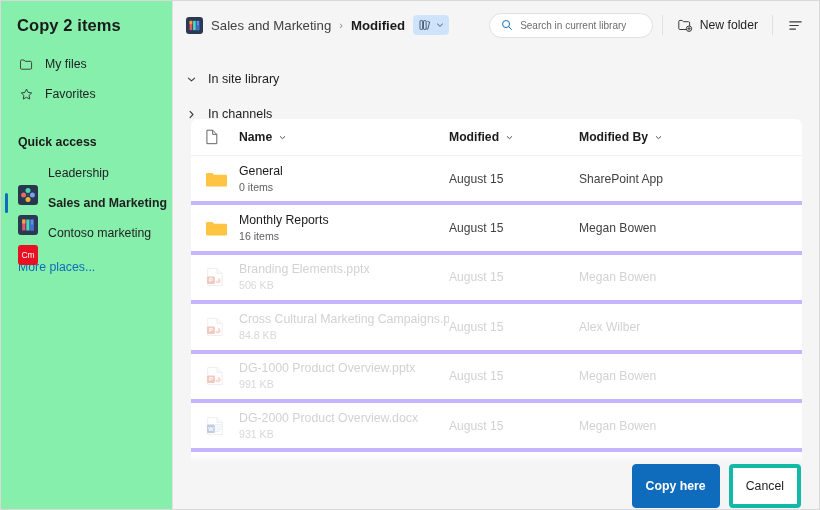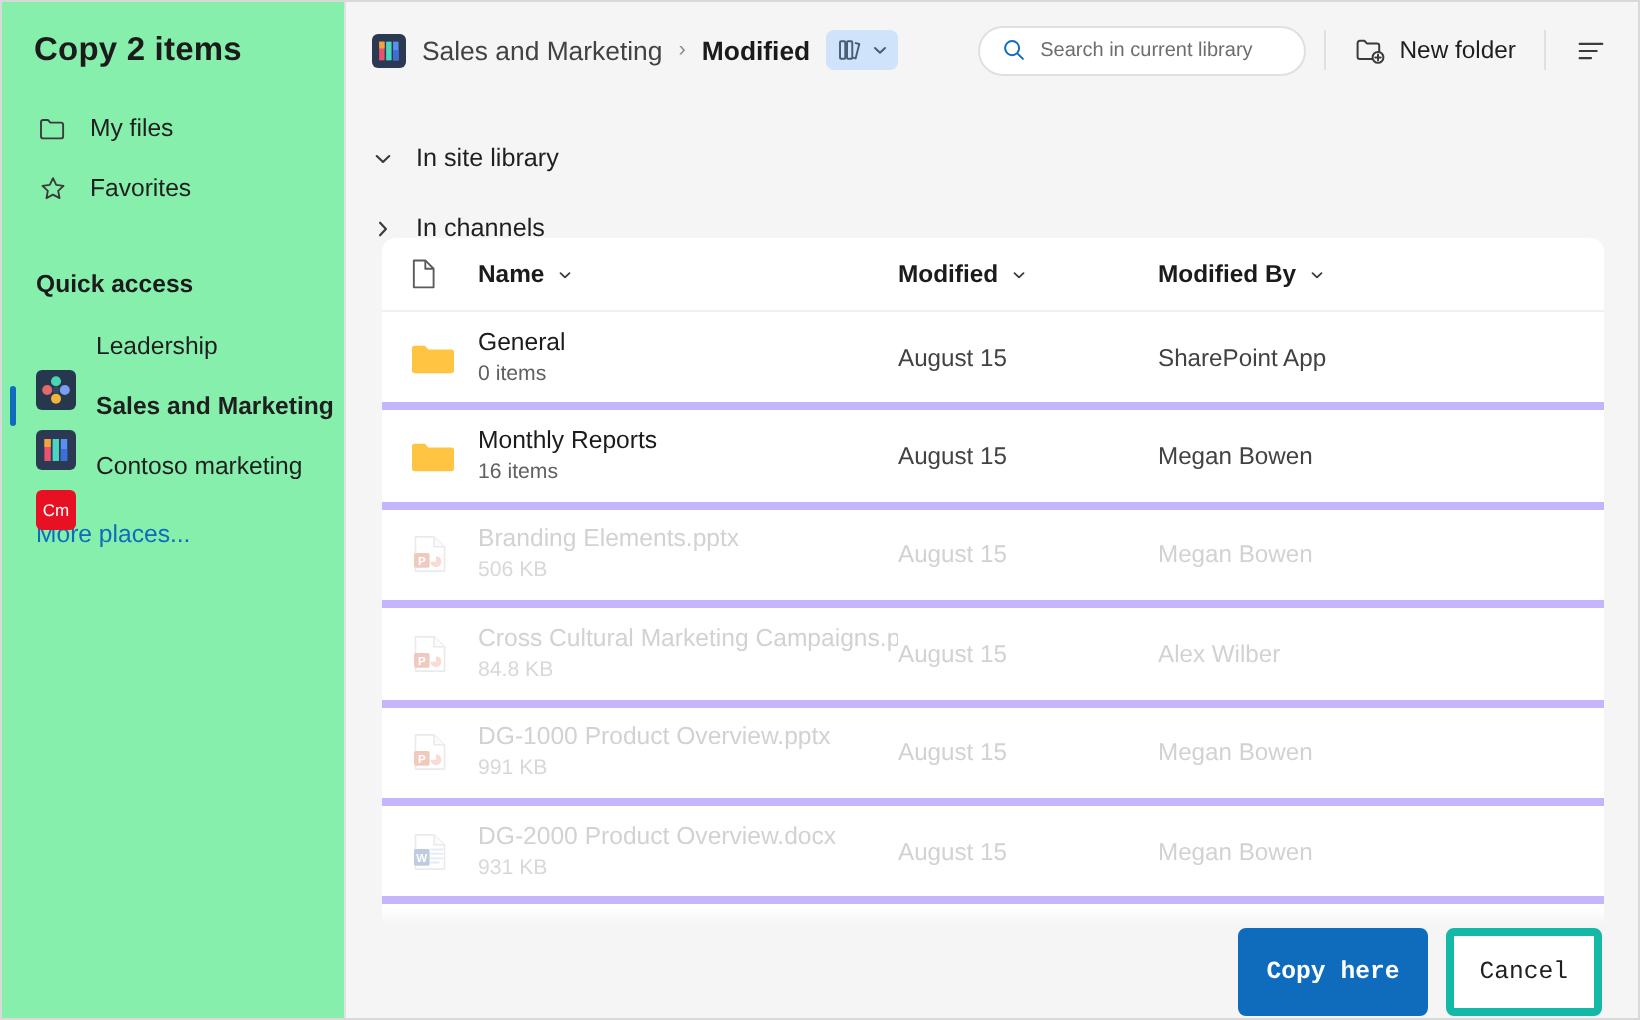--- a/index.html
+++ b/index.html
@@ -281,21 +281,21 @@
     gap: 9px;
     padding-right: 18px;
     box-sizing: border-box;
     z-index: 5;
   }
   .btn {
     height: 44px;
     min-width: 72px;
     border-radius: 4px;
     font-size: 12.3px;
-    font-family: Liberation Mono, monospace;
+    font-family: Liberation Sans, sans-serif;
     display: flex;
     align-items: center;
     justify-content: center;
     padding: 0 13px;
     cursor: pointer;
     box-sizing: border-box;
   }
   .btn-primary {
     background: #0f6cbd;
     color: #ffffff;

